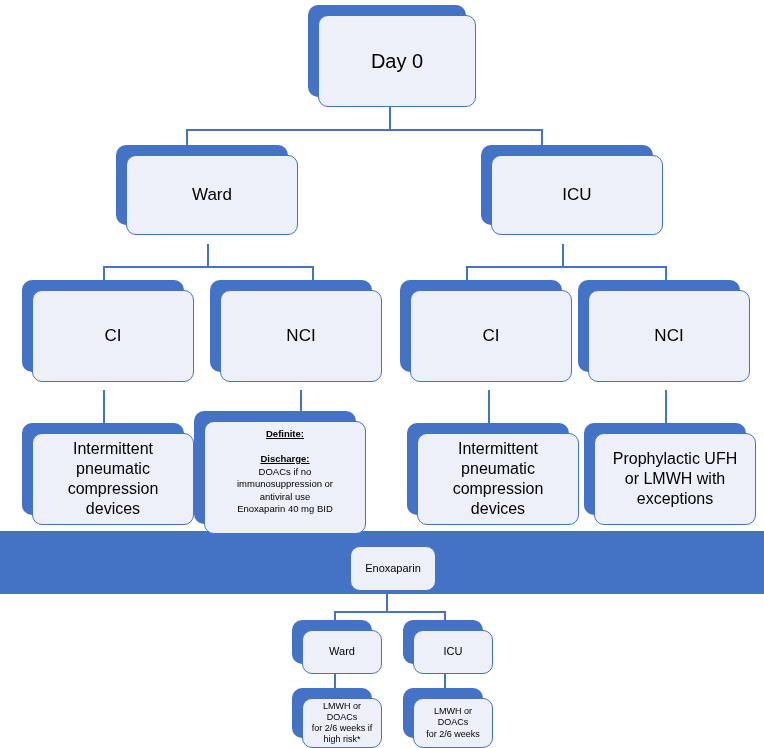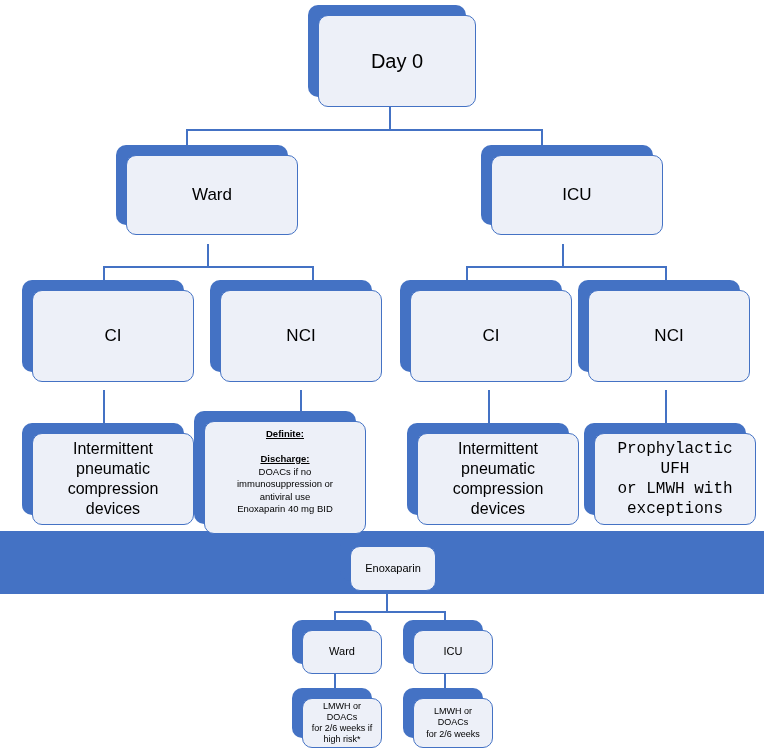--- a/index.html
+++ b/index.html
@@ -163,21 +163,21 @@
   <div class="node" style="left:407px;top:423px;width:162px;height:92px;">
     <div class="shadow"></div>
     <div class="face">
       <span class="label txt-16">Intermittent
 pneumatic
 compression
 devices</span>
     </div>
   </div>
 
-  <div class="node" style="left:584px;top:423px;width:162px;height:92px;font-family:Liberation Mono, monospace;">
+  <div class="node" style="left:584px;top:423px;width:162px;height:92px;">
     <div class="shadow"></div>
     <div class="face">
       <span class="label txt-16">Prophylactic UFH
 or LMWH with
 exceptions</span>
     </div>
   </div>
 
   <div class="node" style="left:340px;top:536px;width:86px;height:45px;">
     <div class="shadow"></div>

